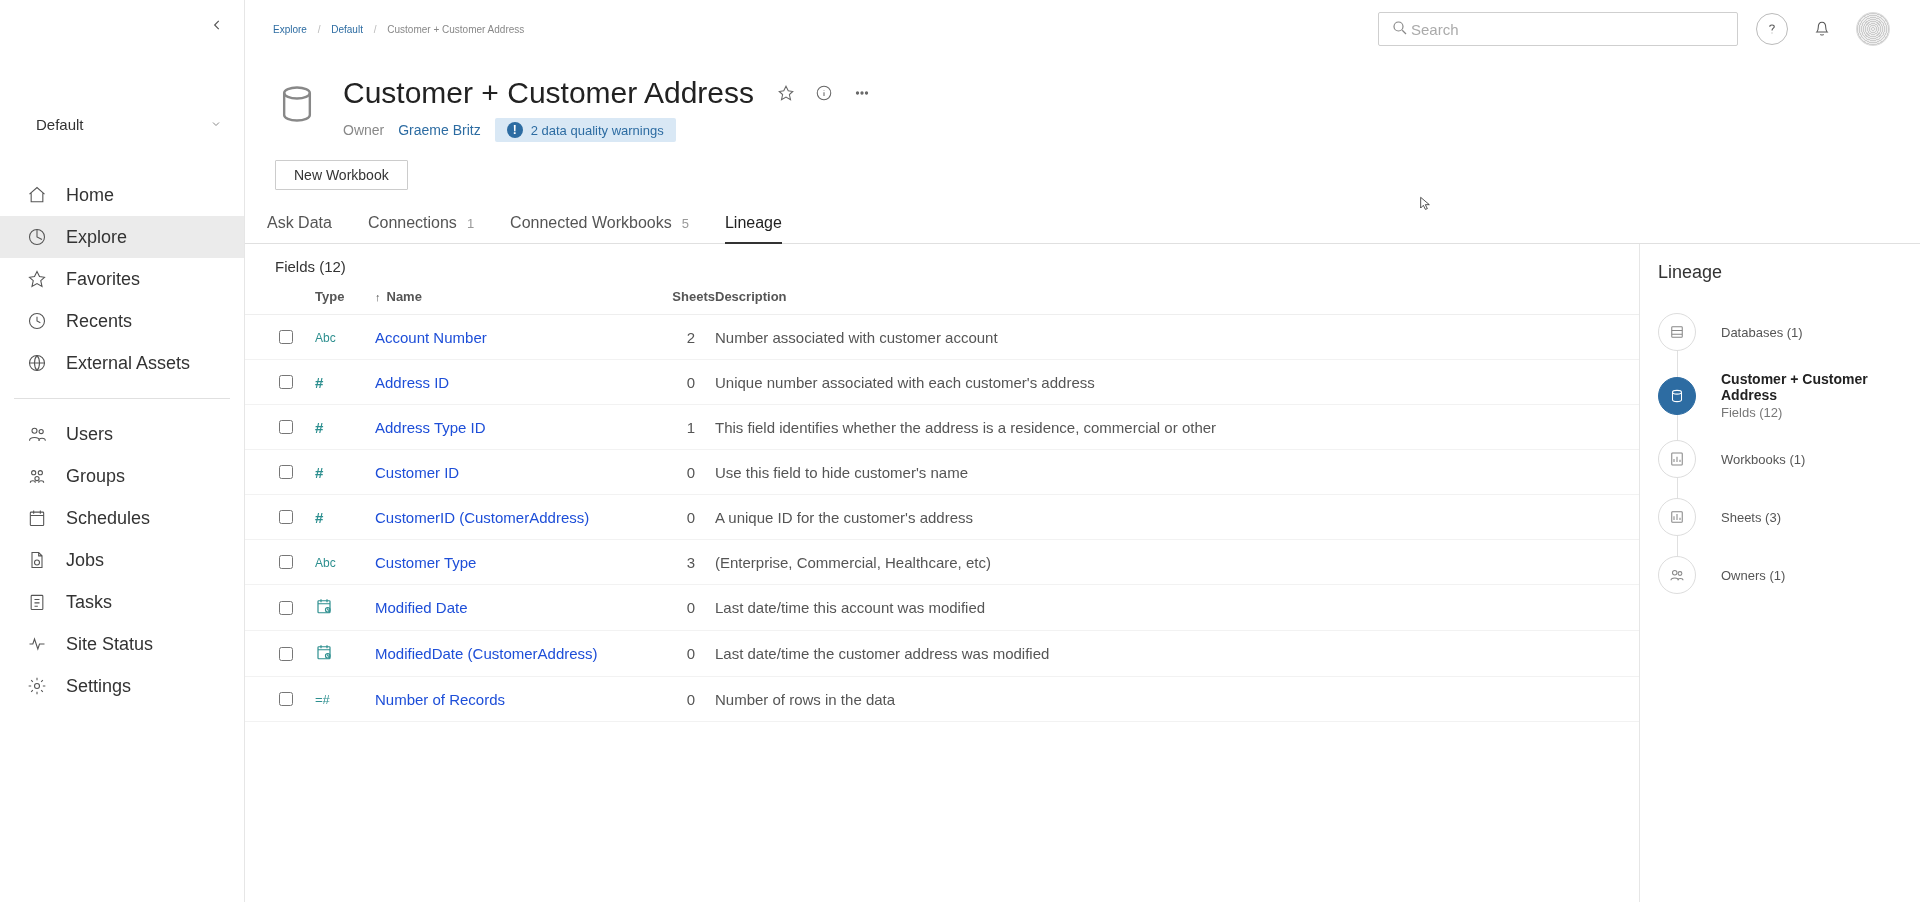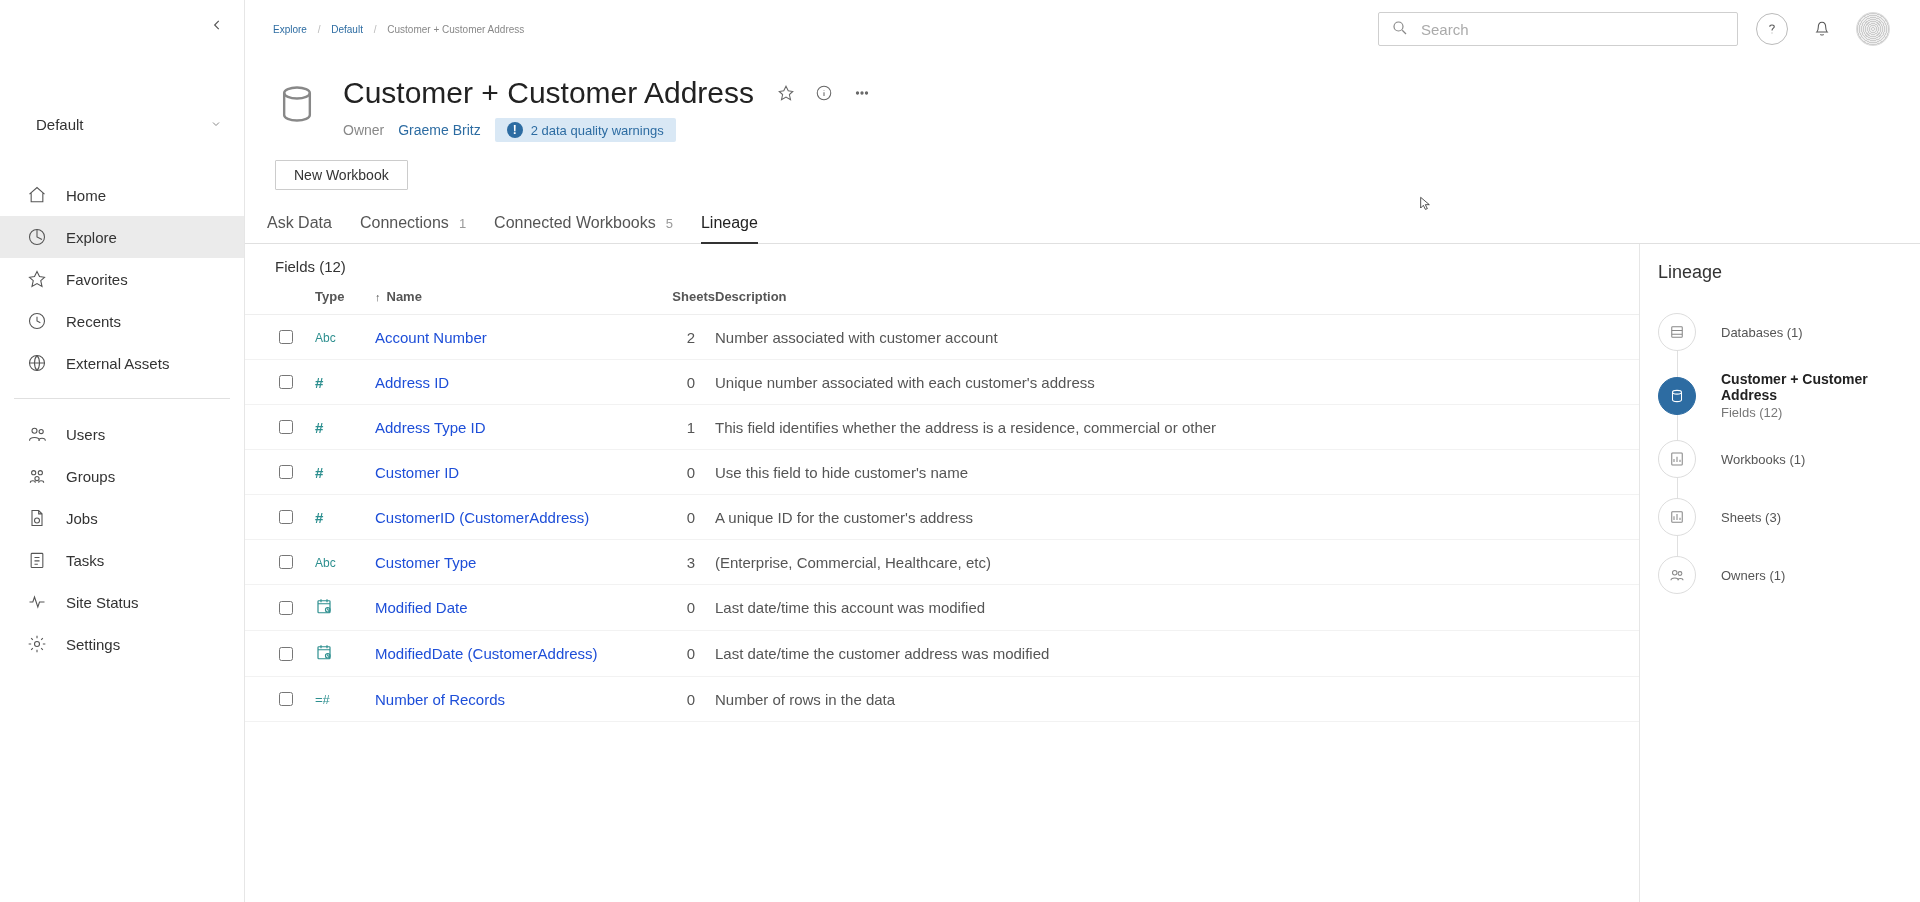--- a/index.html
+++ b/index.html
@@ -10,33 +10,33 @@
   .app { display:flex; width:1920px; height:902px; }
   .sidebar { width:245px; border-right:1px solid #e6e6e6; display:flex; flex-direction:column; background:#fff; flex-shrink:0;}
   .main { flex:1; display:flex; flex-direction:column; min-width:0; }
 
   
   .sb-top { height:54px; display:flex; justify-content:flex-end; align-items:flex-start; padding:18px 20px 0 0; }
   .collapse-chevron svg { width:14px; height:14px; stroke:#555; }
   .sb-project { display:flex; align-items:center; justify-content:space-between; padding:0 22px 0 36px; height:60px; margin-top:40px; font-size:15px; color:#333; cursor:pointer;}
   .sb-project .caret { color:#888; }
   .sb-nav { margin-top:20px; }
-  .sb-item { display:flex; align-items:center; height:42px; padding-left:26px; gap:18px; cursor:pointer; color:#333; font-size:15px;}
+  .sb-item { display:flex; align-items:center; height:42px; padding-left:26px; gap:18px; cursor:pointer; color:#333; font-size:18px;}
   .sb-item.active { background:#ebebeb; font-weight:500; }
   .sb-item .ico { width:22px; display:flex; justify-content:center; color:#555; }
   .sb-item .ico svg { width:20px; height:20px; fill:none; stroke:#555; stroke-width:1.3; }
   .sb-divider { height:1px; background:#e0e0e0; margin:14px 14px; }
 
   
   .topbar { display:flex; align-items:center; justify-content:space-between; padding:12px 30px 0 28px; }
   .breadcrumb { font-size:10px; color:#888; }
   .breadcrumb a { color:#2d6ca2; text-decoration:none; cursor:pointer;}
   .breadcrumb .sep { margin:0 8px; color:#bbb;}
   .top-right { display:flex; align-items:center; gap:18px; }
-  .search-box { display:flex; align-items:center; border:1px solid #cfcfcf; border-radius:2px; width:360px; height:34px; padding:0 12px; gap:10px;}
+  .search-box { display:flex; align-items:center; border:1px solid #cfcfcf; border-radius:2px; width:360px; height:34px; padding:0 12px; }
   .search-box input { border:none; outline:none; width:100%; font-size:15px; color:#333; background:transparent;}
   .search-box input::placeholder { color:#aaa; }
   .top-icon { width:32px; height:32px; border:1px solid transparent; border-radius:50%; display:flex; align-items:center; justify-content:center; cursor:pointer; color:#555;}
   .top-icon.circle { border-color:#bbb; }
   .top-icon svg { width:18px; height:18px; stroke:#555; fill:none; stroke-width:1.4;}
   .avatar-circle { width:34px; height:34px; border-radius:50%; background: repeating-radial-gradient(circle at 50% 50%, #eee 0 1px, #ccc 1px 2px); border:1px solid #ddd;}
 
   
   .page-header { display:flex; padding:30px 30px 0 30px; gap:20px; align-items:flex-start; }
   .ds-icon-big { width:48px; height:48px; color:#777; margin-top:6px;}
@@ -50,21 +50,21 @@
   .owner-row { display:flex; align-items:center; gap:14px; font-size:14px;}
   .owner-label { color:#888; }
   .owner-name { color:#2d6ca2; cursor:pointer; }
   .warn-pill { display:flex; align-items:center; gap:8px; background:#d9e8f5; border-radius:2px; padding:4px 12px; color:#2d6ca2; font-size:13px; }
   .warn-pill .dot { width:16px; height:16px; border-radius:50%; background:#2d6ca2; color:#fff; font-size:12px; display:flex; align-items:center; justify-content:center; font-weight:bold;}
 
   .action-bar { padding:18px 30px 0 30px; }
   .btn-outline { border:1px solid #ccc; background:#fff; padding:6px 18px; font-size:14px; color:#333; cursor:pointer; border-radius:1px;}
 
   
-  .tabs { display:flex; gap:28px; padding:24px 30px 0 22px; border-bottom:1px solid #e0e0e0; }
+  .tabs { display:flex; gap:36px; padding:24px 30px 0 22px; border-bottom:1px solid #e0e0e0; }
   .tab { padding:0 0 10px 0; cursor:pointer; color:#555; font-size:16px; display:flex; gap:10px; align-items:baseline;}
   .tab .count { color:#999; font-size:13px;}
   .tab.active { color:#222; border-bottom:2px solid #333; margin-bottom:-1px; font-weight:500;}
 
   
   .content-split { display:flex; flex:1; min-height:0; }
   .fields-panel { flex:1; display:flex; flex-direction:column; min-width:0; border-right:1px solid #e6e6e6;}
   .lineage-panel { width:280px; padding:18px 12px 0 18px; }
 
   .fields-header { padding:14px 30px 8px 30px; font-size:15px; color:#333;}
@@ -197,20 +197,29 @@
               <circle cx="16" cy="8" r="2.5"></circle>
               <circle cx="12" cy="15" r="2.5"></circle>
               <path d="M4 20 C4 17 10 17 10 20 M14 20 C14 17 20 17 20 20"></path>
             </svg>
           </span>
         <span>Groups</span>
       </div>
       <div class="sb-item">
         <span class="ico">
             <svg viewBox="0 0 24 24">
+              <rect x="4" y="5" width="16" height="16" rx="1"></rect>
+              <path d="M4 9 H20 M8 3 V7 M16 3 V7"></path>
+            </svg>
+          </span>
+        <span>Schedules</span>
+      </div>
+      <div class="sb-item">
+        <span class="ico">
+            <svg viewBox="0 0 24 24">
               <path d="M6 3 H14 L18 7 V21 H6 Z M14 3 V7 H18"></path>
               <circle cx="12" cy="15" r="3"></circle>
             </svg>
           </span>
         <span>Jobs</span>
       </div>
       <div class="sb-item">
         <span class="ico">
             <svg viewBox="0 0 24 24">
               <rect x="5" y="4" width="14" height="17" rx="1"></rect>

